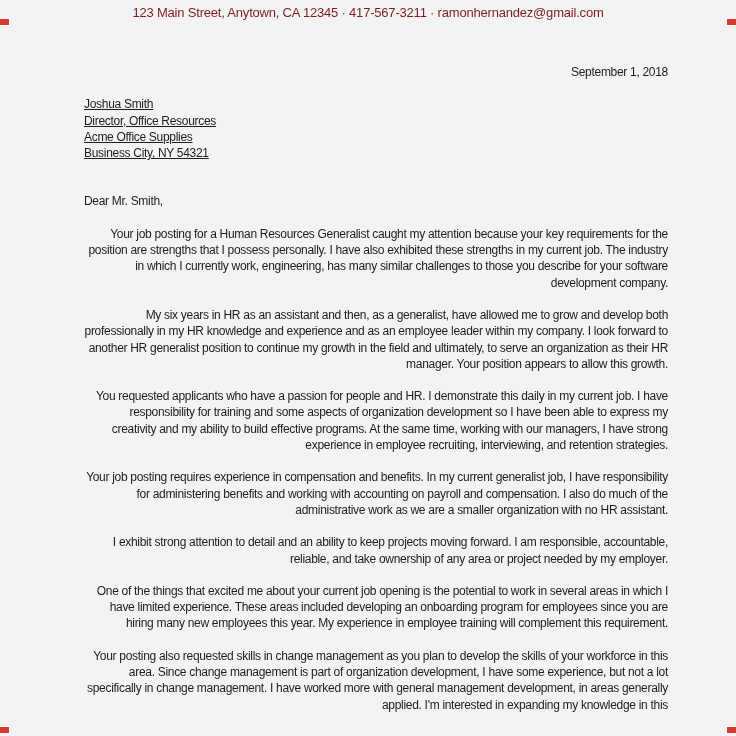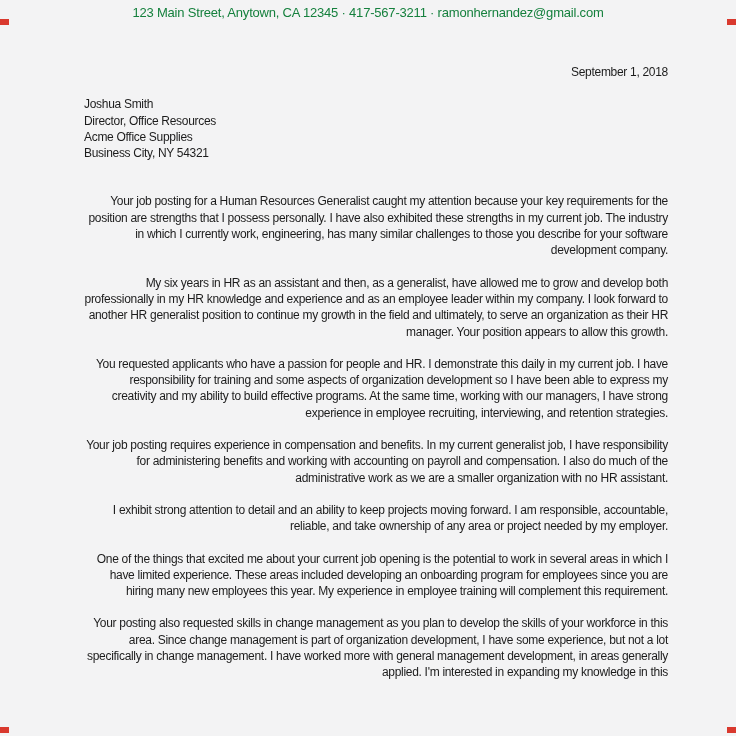--- a/index.html
+++ b/index.html
@@ -14,21 +14,21 @@
     color: #1c1c1c;
   }
   .contact-header {
     position: absolute;
     top: 5px;
     left: 0;
     width: 100%;
     text-align: center;
     font-size: 13px;
     letter-spacing: -0.2px;
-    color: #15803d;
+    color: #7f1d1d;
   }
   .corner-mark {
     position: absolute;
     width: 9px;
     height: 6px;
     background: #d9392e;
   }
   .corner-mark.tl { left: 0; top: 19px; }
   .corner-mark.tr { right: 0; top: 19px; }
   .corner-mark.bl { left: 0; top: 727px; }
@@ -37,21 +37,21 @@
     position: absolute;
     top: 64px;
     left: 84px;
     width: 584px;
     font-size: 12px;
     letter-spacing: -0.3px;
     line-height: 16.3px;
     color: #1c1c1c;
   }
   .date-line { margin: 0 0 16px 0; text-align: right; }
-  .recipient-block { margin: 0 0 32px 0; }
+  .recipient-block { margin: 0 0 32px 0; text-decoration: underline; }
   .recipient-block div { margin: 0; }
   .salutation { margin: 0 0 16px 0; }
   .para { margin: 0 0 16px 0; text-align: right; }
 </style>
 </head>
 <body>
 
 <div class="page" style="background: rgb(243, 243, 244);">
 
   <div class="corner-mark tl" style="background: rgb(217, 57, 46);"></div>
@@ -67,20 +67,21 @@
 
     <div class="date-line">September 1, 2018</div>
 
     <div class="recipient-block">
       <div>Joshua Smith</div>
       <div>Director, Office Resources</div>
       <div>Acme Office Supplies</div>
       <div>Business City, NY 54321</div>
     </div>
 
+    <div class="salutation">Dear Mr. Smith,</div>
 
     <p class="para">Your job posting for a Human Resources Generalist caught my attention because your key requirements for the position are strengths that I possess personally. I have also exhibited these strengths in my current job. The industry in which I currently work, engineering, has many similar challenges to those you describe for your software development company.</p>
     <p class="para">My six years in HR as an assistant and then, as a generalist, have allowed me to grow and develop both professionally in my HR knowledge and experience and as an employee leader within my company. I look forward to another HR generalist position to continue my growth in the field and ultimately, to serve an organization as their HR manager. Your position appears to allow this growth.</p>
     <p class="para">You requested applicants who have a passion for people and HR. I demonstrate this daily in my current job. I have responsibility for training and some aspects of organization development so I have been able to express my creativity and my ability to build effective programs. At the same time, working with our managers, I have strong experience in employee recruiting, interviewing, and retention strategies.</p>
     <p class="para">Your job posting requires experience in compensation and benefits. In my current generalist job, I have responsibility for administering benefits and working with accounting on payroll and compensation. I also do much of the administrative work as we are a smaller organization with no HR assistant.</p>
     <p class="para">I exhibit strong attention to detail and an ability to keep projects moving forward. I am responsible, accountable, reliable, and take ownership of any area or project needed by my employer.</p>
     <p class="para">One of the things that excited me about your current job opening is the potential to work in several areas in which I have limited experience. These areas included developing an onboarding program for employees since you are hiring many new employees this year. My experience in employee training will complement this requirement.</p>
     <p class="para">Your posting also requested skills in change management as you plan to develop the skills of your workforce in this area. Since change management is part of organization development, I have some experience, but not a lot specifically in change management. I have worked more with general management development, in areas generally applied. I'm interested in expanding my knowledge in this</p>
 
   </main>

